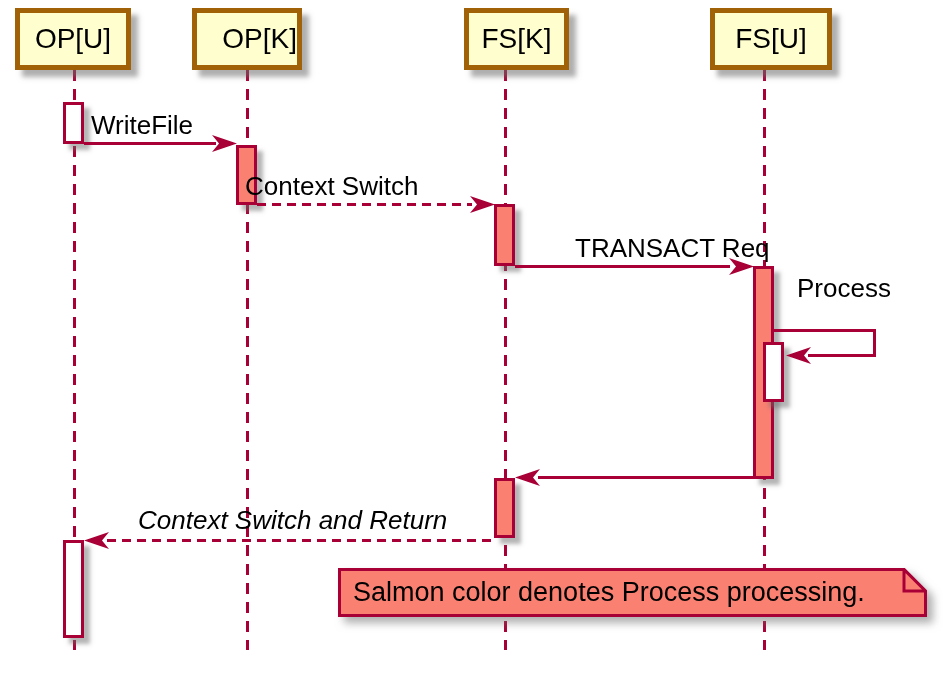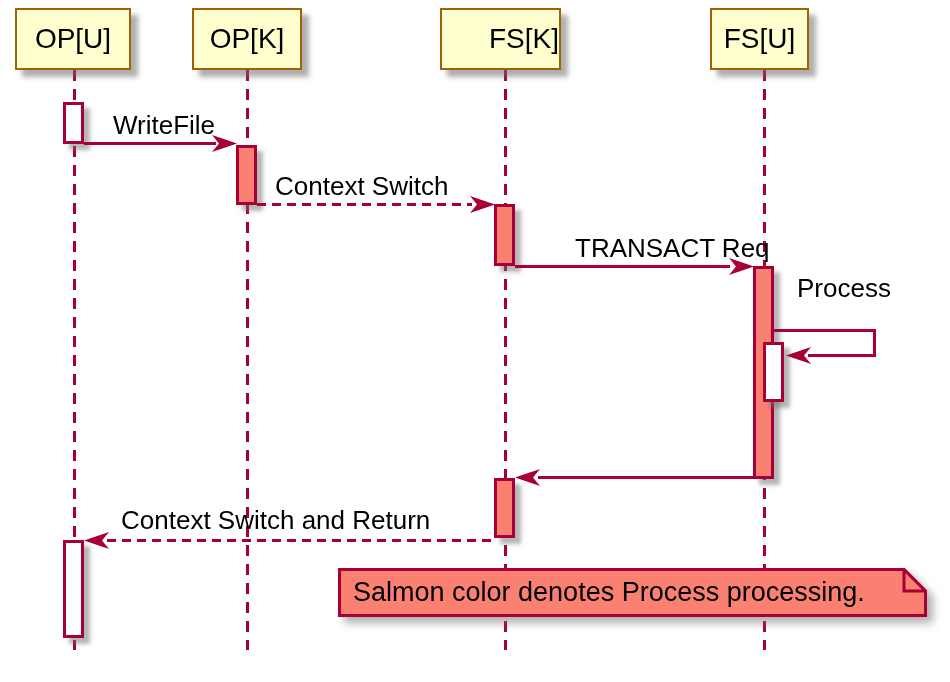--- a/index.html
+++ b/index.html
@@ -25,21 +25,21 @@
       transparent 11px, transparent 19px);
     z-index: 1;
   }
 
   
   .participant {
     position: absolute;
     top: 8px;
     height: 62px;
     background: #FEFECE;
-    border: 2px solid #a16207;
+    border: 5px solid #a16207;
     box-shadow: 7px 7px 5px rgba(110,110,110,0.55);
     display: flex;
     align-items: center;
     justify-content: center;
     font-size: 28px;
     color: #000;
     z-index: 3;
   }
 
   
@@ -121,60 +121,60 @@
 <div id="canvas">
 
   <div class="lifeline" style="left:73px;"></div>
   <div class="lifeline" style="left:246px;"></div>
   <div class="lifeline" style="left:504px;"></div>
   <div class="lifeline" style="left:763px;"></div>
 
   <div class="participant" style="left:15px;  width:116px;">
     <span>OP[U]</span>
   </div>
-  <div class="participant" style="left:192px; width:110px;">
+  <div class="participant" style="left:192px; width:110px;justify-content:flex-end;">
     <span>OP[K]</span>
   </div>
-  <div class="participant" style="left:440px; width:121px;justify-content:flex-end;">
+  <div class="participant" style="left:464px; width:105px;">
     <span>FS[K]</span>
   </div>
-  <div class="participant" style="left:710px; width:99px;">
+  <div class="participant" style="left:710px; width:122px;">
     <span>FS[U]</span>
   </div>
 
   <div class="bar white" style="left:63px;  top:102px; height:42px;"></div>
   <div class="bar salmon" style="left:236px; top:145px; height:60px;"></div>
   <div class="bar salmon" style="left:494px; top:204px; height:62px;"></div>
   <div class="bar salmon" style="left:753px; top:266px; height:213px;"></div>
   <div class="bar white nested" style="left:763px; top:342px; height:60px;"></div>
   <div class="bar salmon" style="left:494px; top:478px; height:60px;"></div>
   <div class="bar white" style="left:63px;  top:540px; height:98px;"></div>
 
-  <div class="mlabel" style="left:91px; top:110px;margin-left:22px;">WriteFile</div>
+  <div class="mlabel" style="left:91px; top:110px;">WriteFile</div>
   <div class="mline" style="left:84px; top:142px; width:132px;"></div>
   <div class="arrowhead right" style="left:212px; top:135px;"></div>
 
-  <div class="mlabel" style="left:275px; top:171px;">Context Switch</div>
+  <div class="mlabel" style="left:245px; top:171px;">Context Switch</div>
   <div class="mline dashed" style="left:257px; top:203px; width:215px;"></div>
   <div class="arrowhead right" style="left:470px; top:196px;"></div>
 
   <div class="mlabel" style="left:547px; top:233px;padding-left:28px;">TRANSACT Req</div>
   <div class="mline" style="left:515px; top:265px; width:215px;"></div>
   <div class="arrowhead right" style="left:729px; top:258px;"></div>
 
   <div class="mlabel" style="left:797px; top:273px;">Process</div>
   <div class="mline" style="left:774px; top:329px; width:102px;"></div>
   <div class="vline" style="left:873px; top:329px; height:28px;"></div>
   <div class="mline" style="left:808px; top:354px; width:68px;"></div>
   <div class="arrowhead left" style="left:786px; top:347px;"></div>
 
   <div class="mline" style="left:538px; top:476px; width:215px;"></div>
   <div class="arrowhead left" style="left:515px; top:469px;"></div>
 
-  <div class="mlabel" style="left:121px; top:505px;">Context Switch and Return</div>
+  <div class="mlabel" style="left:138px; top:505px;font-style:italic;">Context Switch and Return</div>
   <div class="mline dashed" style="left:107px; top:539px; width:388px;"></div>
   <div class="arrowhead left" style="left:84px; top:532px;"></div>
 
   <div class="note-wrap">
     <svg width="589" height="49" viewBox="0 0 589 49">
       <polygon points="1.5,1.5 566,1.5 587.5,23 587.5,47.5 1.5,47.5" fill="#FA8072" stroke="#A80036" stroke-width="3" stroke-linejoin="miter"></polygon>
       <polygon points="566,1.5 566,23 587.5,23" fill="#FA8072" stroke="#A80036" stroke-width="3" stroke-linejoin="miter"></polygon>
     </svg>
     <div class="note-text">Salmon color denotes Process processing.</div>
   </div>

